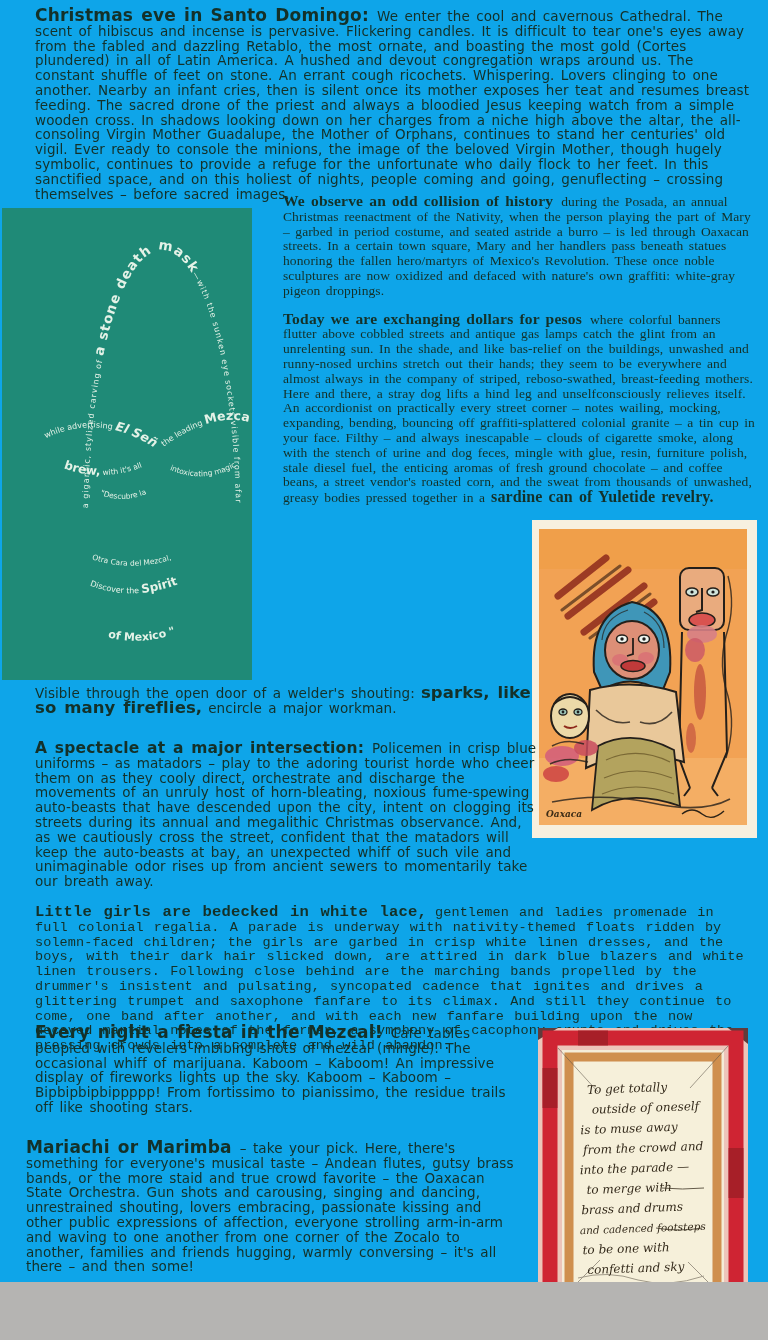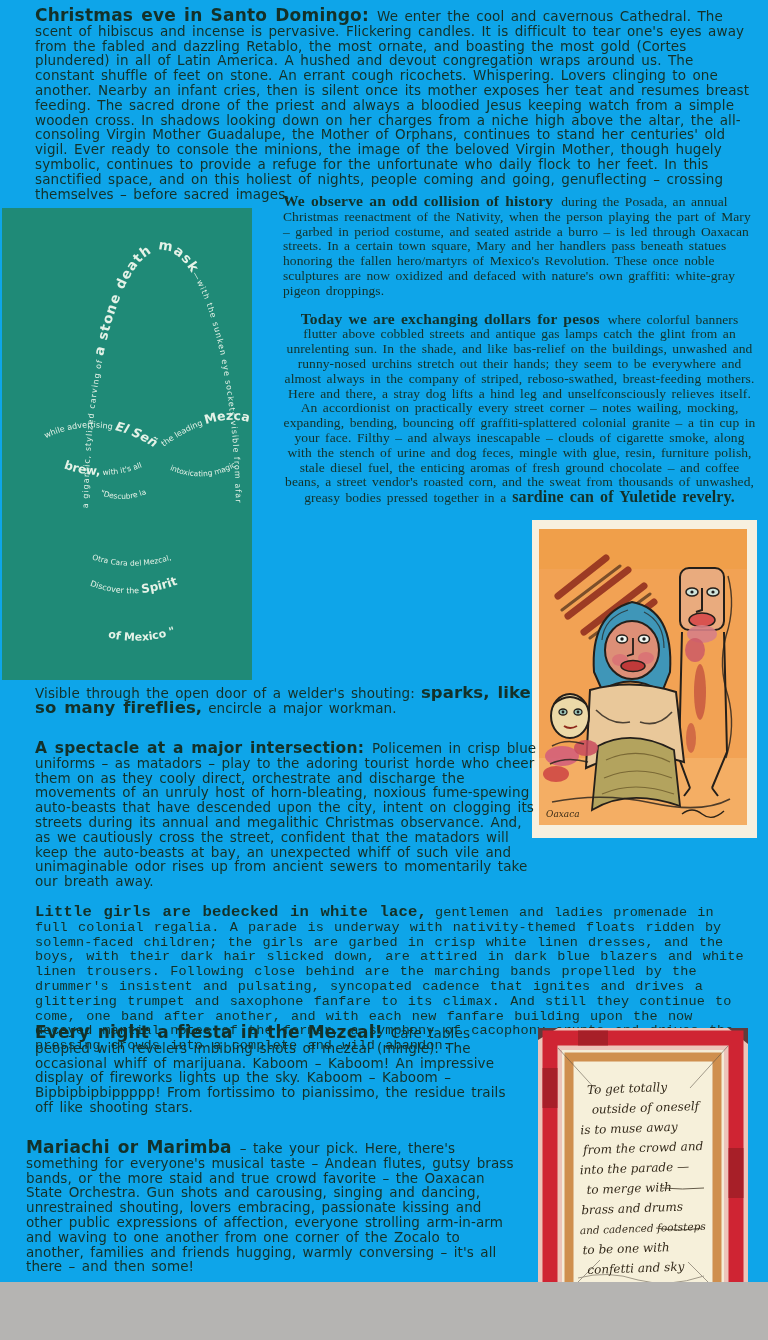--- a/index.html
+++ b/index.html
@@ -12,23 +12,23 @@
   .lead { font-weight:bold; font-size:15.5px; margin-right:8px; letter-spacing:.2px; }
   .lead.lg { font-size:17px; }
   .tail { font-weight:bold; font-size:16px; margin-left:6px; }
   .em-big { font-weight:bold; font-size:16.5px; margin:0 6px; }
 
   .teal-panel { position:absolute; left:2px; top:208px; width:250px; height:472px; background:#1f8a77; }
   .teal-panel svg { display:block; }
 
   .rightcol { position:absolute; left:283px; top:194px; width:474px; }
   .rightcol .para { position:static;font-family:Liberation Serif, serif; }
-  .rightcol .para + .para { margin-top:13px;text-align:center; }
+  .rightcol .para + .para { margin-top:13px; }
   .float-spacer { float:right; width:1px; height:326px; }
-  .painting-wrap { float:right; clear:right; width:225px; height:306px; margin-left:12px; margin-bottom:6px; }
+  .painting-wrap { float:right; clear:right; width:225px; height:306px; margin-left:12px; margin-bottom:6px;font-weight:bold; }
 
   .note-wrap { position:absolute; left:538px; top:1028px; width:210px; height:295px; }
   .gray-bar { position:absolute; left:0; top:1282px; width:768px; height:58px; background:#b5b4b2; }
 </style>
 </head>
 <body>
 
 <div class="canvas">
 
   <div class="para" style="left:35px; top:8px; width:716px;">

